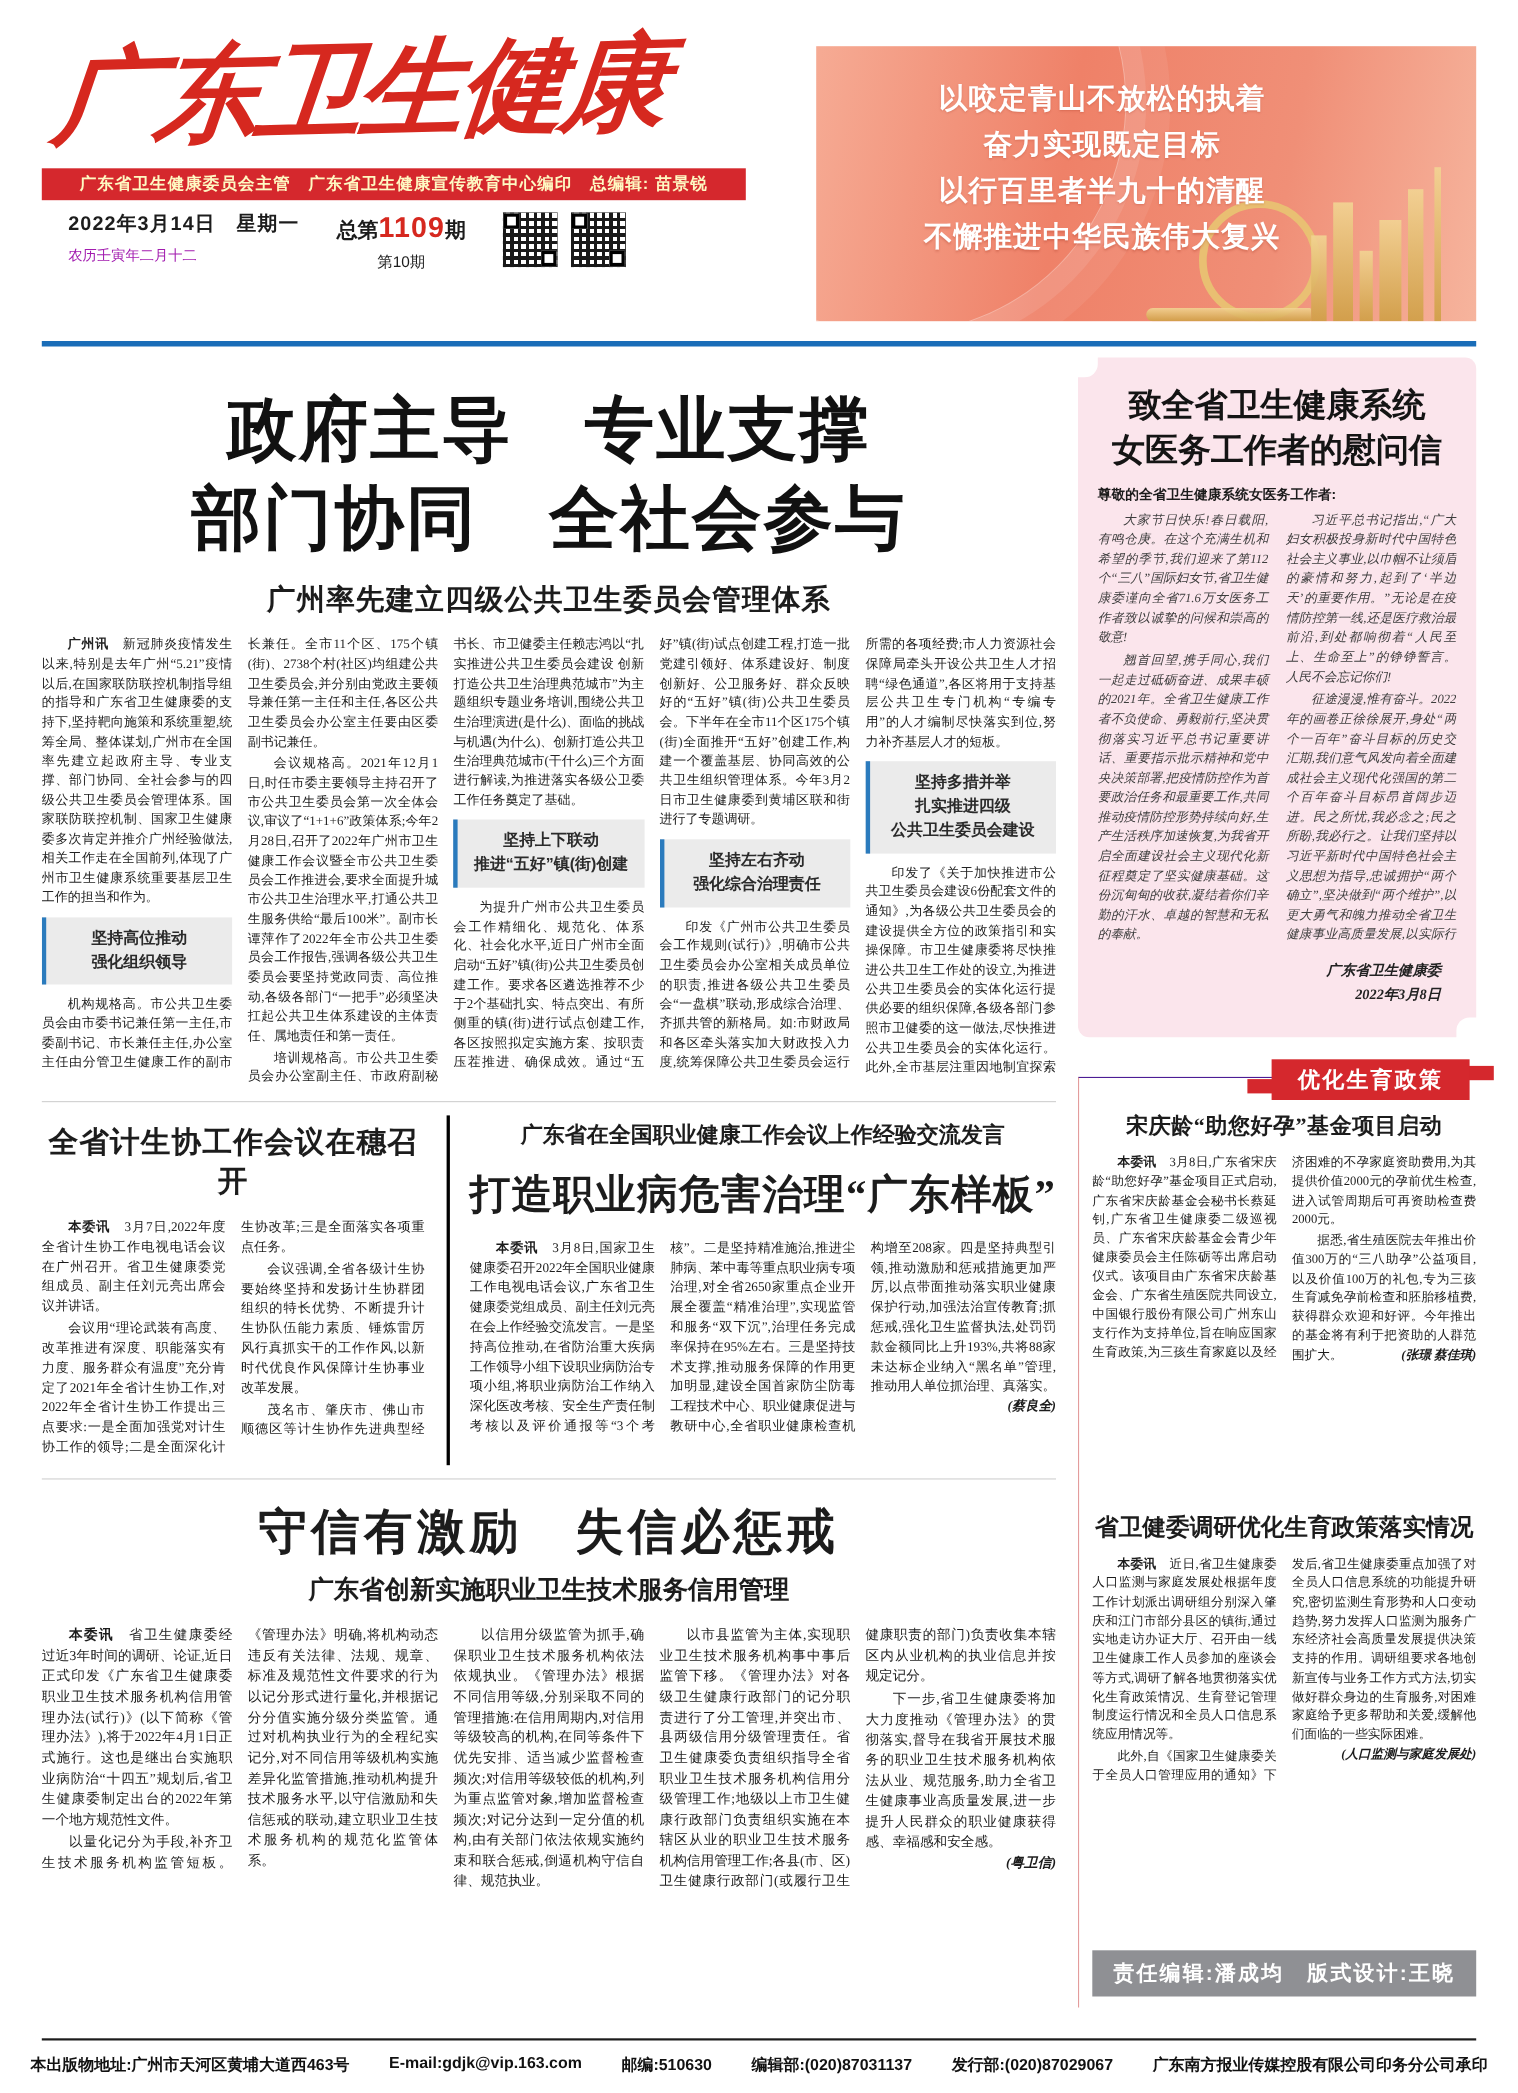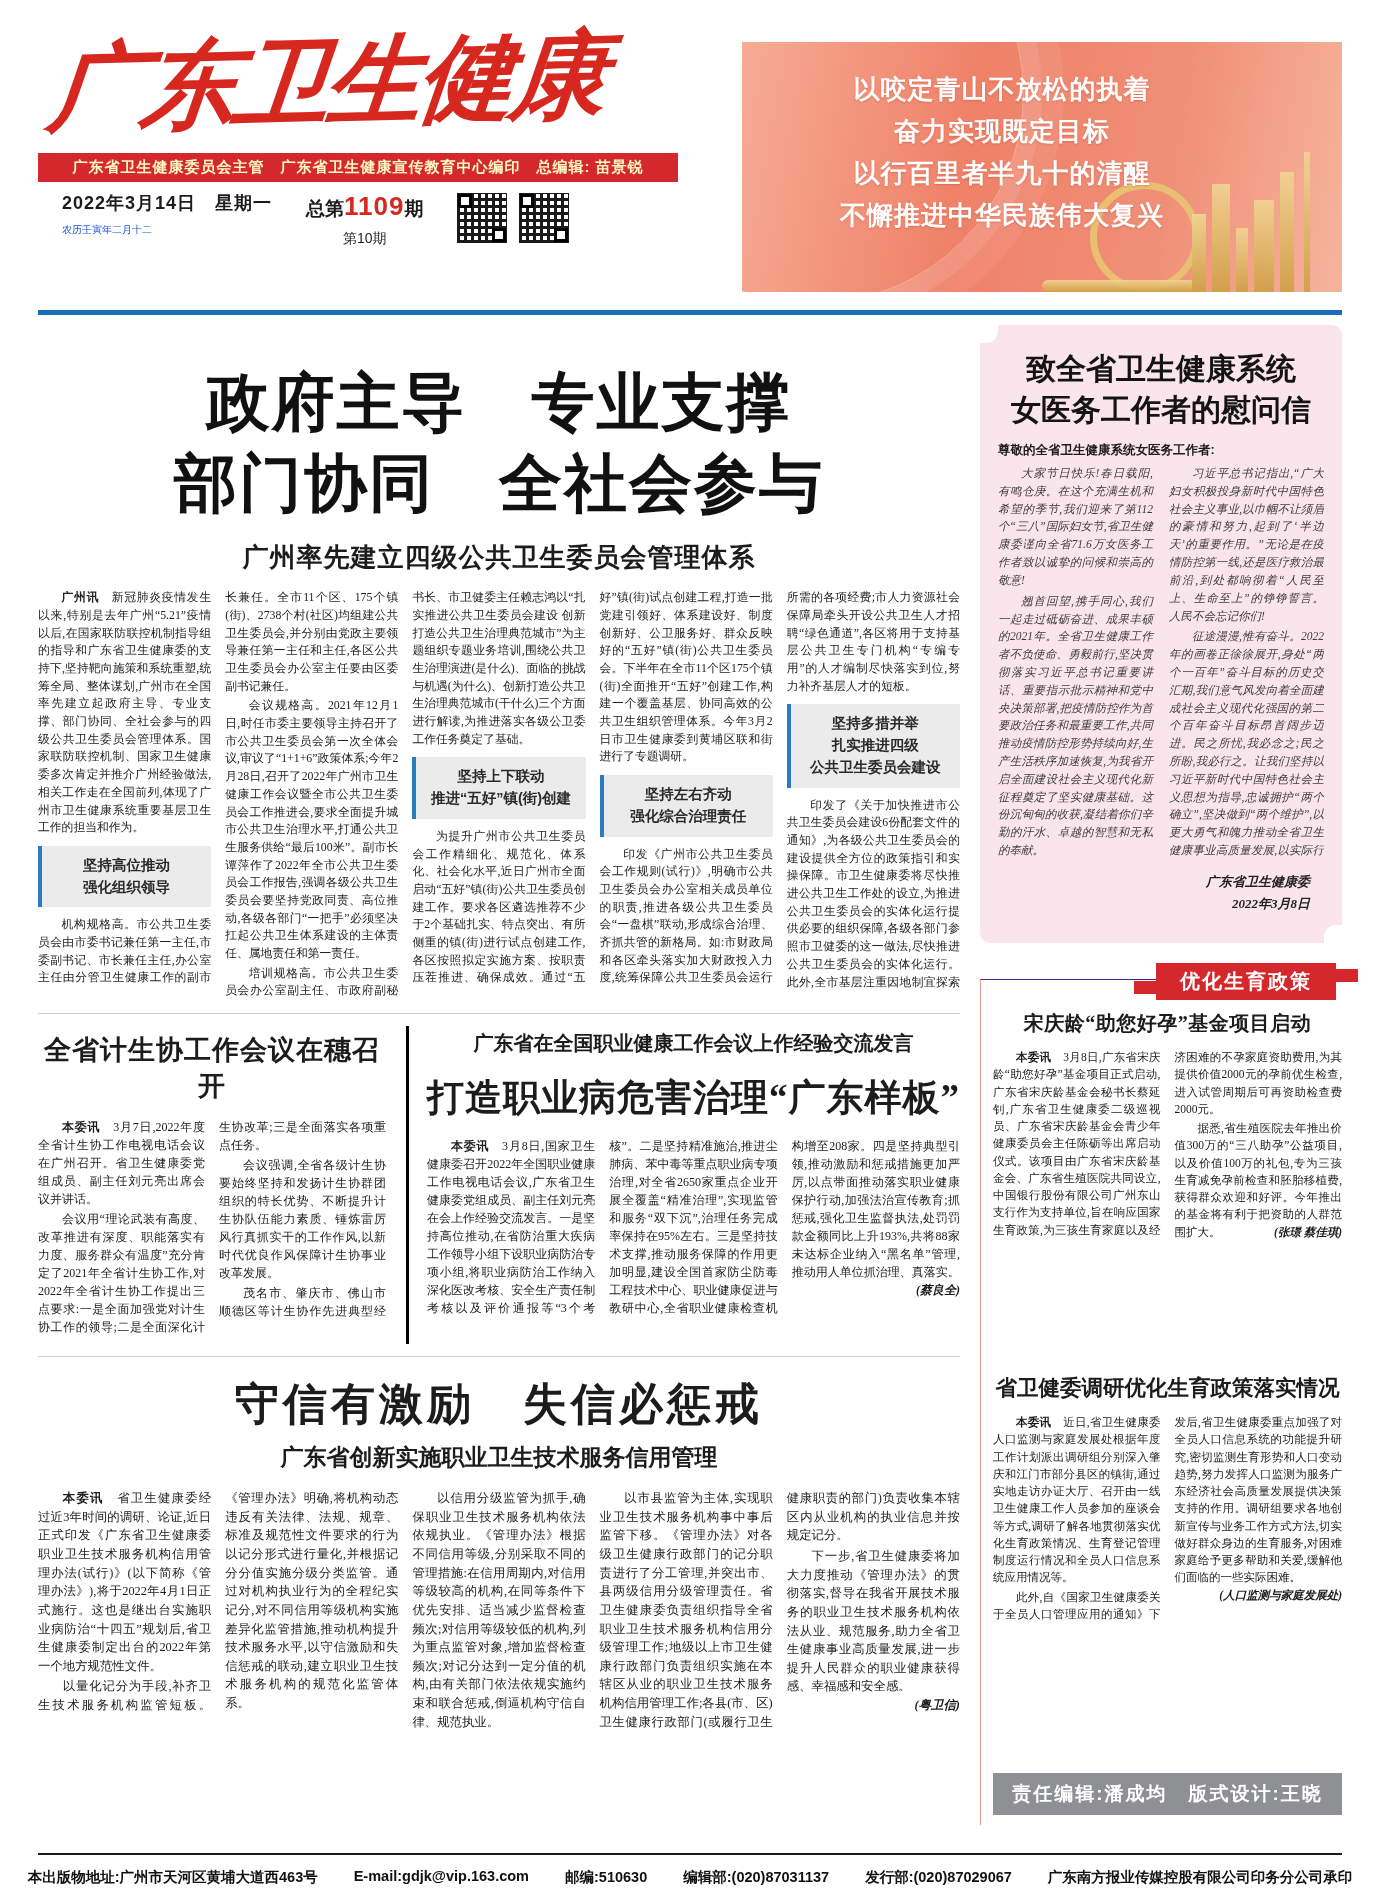--- a/index.html
+++ b/index.html
@@ -12,21 +12,21 @@
   .mast-left{position:absolute;left:0;top:0;width:640px;}
   .brand{font-size:96px;line-height:1.05;font-weight:700;font-style:italic;color:#d6281f;
          letter-spacing:-4px;transform:skewX(-7deg) rotate(-1.5deg);transform-origin:left bottom;
          white-space:nowrap;padding:14px 0 6px 6px;}
   .redbar{margin-top:6px;background:#d5282d;color:#fef9c3;font-size:15px;font-weight:bold;
           text-align:center;padding:5px 0;letter-spacing:1px;
           font-family:"Liberation Sans","DejaVu Sans",sans-serif;}
   .daterow{display:flex;align-items:flex-start;margin-top:9px;padding-left:24px;gap:34px;}
   .datecol{font-family:"Liberation Sans","DejaVu Sans",sans-serif;}
   .dateline{font-size:18px;font-weight:bold;letter-spacing:1px;}
-  .lunarline{font-size:10px;margin-top:8px;color:#1d4ed8;}
+  .lunarline{font-size:13px;margin-top:8px;color:#a21caf;}
   .issuecol{text-align:center;font-family:"Liberation Sans","DejaVu Sans",sans-serif;}
   .issueline{font-size:19px;font-weight:bold;}
   .issueline .num{color:#d6281f;font-size:26px;letter-spacing:1px;}
   .pageno{font-size:14px;margin-top:8px;}
   .qrwrap{display:flex;gap:12px;margin-top:2px;}
   .qr{position:relative;width:50px;height:50px;background:
         repeating-linear-gradient(90deg,#1a1a1a 0 3px,rgba(255,255,255,0) 3px 7px),
         repeating-linear-gradient(0deg,#1a1a1a 0 3px,#ffffff 3px 7px);
       outline:2px solid #fff;}
   .qr::before{content:"";position:absolute;top:1px;left:1px;width:8px;height:8px;
@@ -56,21 +56,21 @@
   .sk-train{left:-30px;bottom:2px;width:150px;height:12px;border-radius:8px 2px 2px 8px;}
 
   .bluerule{height:5px;background:#1a6db8;margin-top:2px;}
 
   
   .content{display:flex;margin-top:10px;height:1500px;}
   .col-left{width:922px;flex:none;}
   .col-right{width:362px;flex:none;margin-left:20px;display:flex;flex-direction:column;}
 
   
-  .headline{margin:38px 0 0;text-align:center;font-size:63px;line-height:1.28;font-weight:900;
+  .headline{margin:26px 0 0;text-align:center;font-size:63px;line-height:1.28;font-weight:900;
             letter-spacing:2px;color:#111;}
   .main-subtitle{text-align:center;font-size:26px;font-weight:bold;margin:16px 0 14px;letter-spacing:1px;}
   .main-body{height:412px;column-count:5;column-gap:14px;font-size:11.8px;line-height:1.5;
              text-align:justify;overflow:hidden;color:#222;}
   .para{margin:0 0 2px;text-indent:2em;}
   .para b{font-family:"Liberation Sans","DejaVu Sans",sans-serif;}
   .subhead{break-inside:avoid;background:#ebebeb;border-left:4px solid #2b7bbd;margin:9px 0;
            padding:9px 4px;text-align:center;font-weight:bold;font-size:14.5px;line-height:1.5;
            color:#2a2a2a;font-family:"Liberation Sans","DejaVu Sans",sans-serif;text-indent:0;}
   .byline-inline{float:right;font-style:italic;font-weight:bold;padding-left:8px;}

